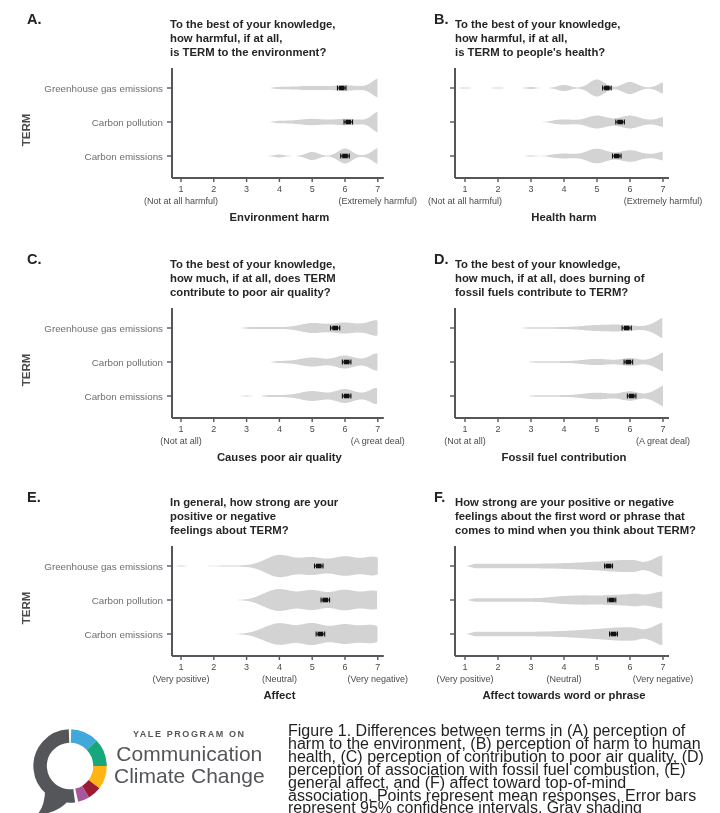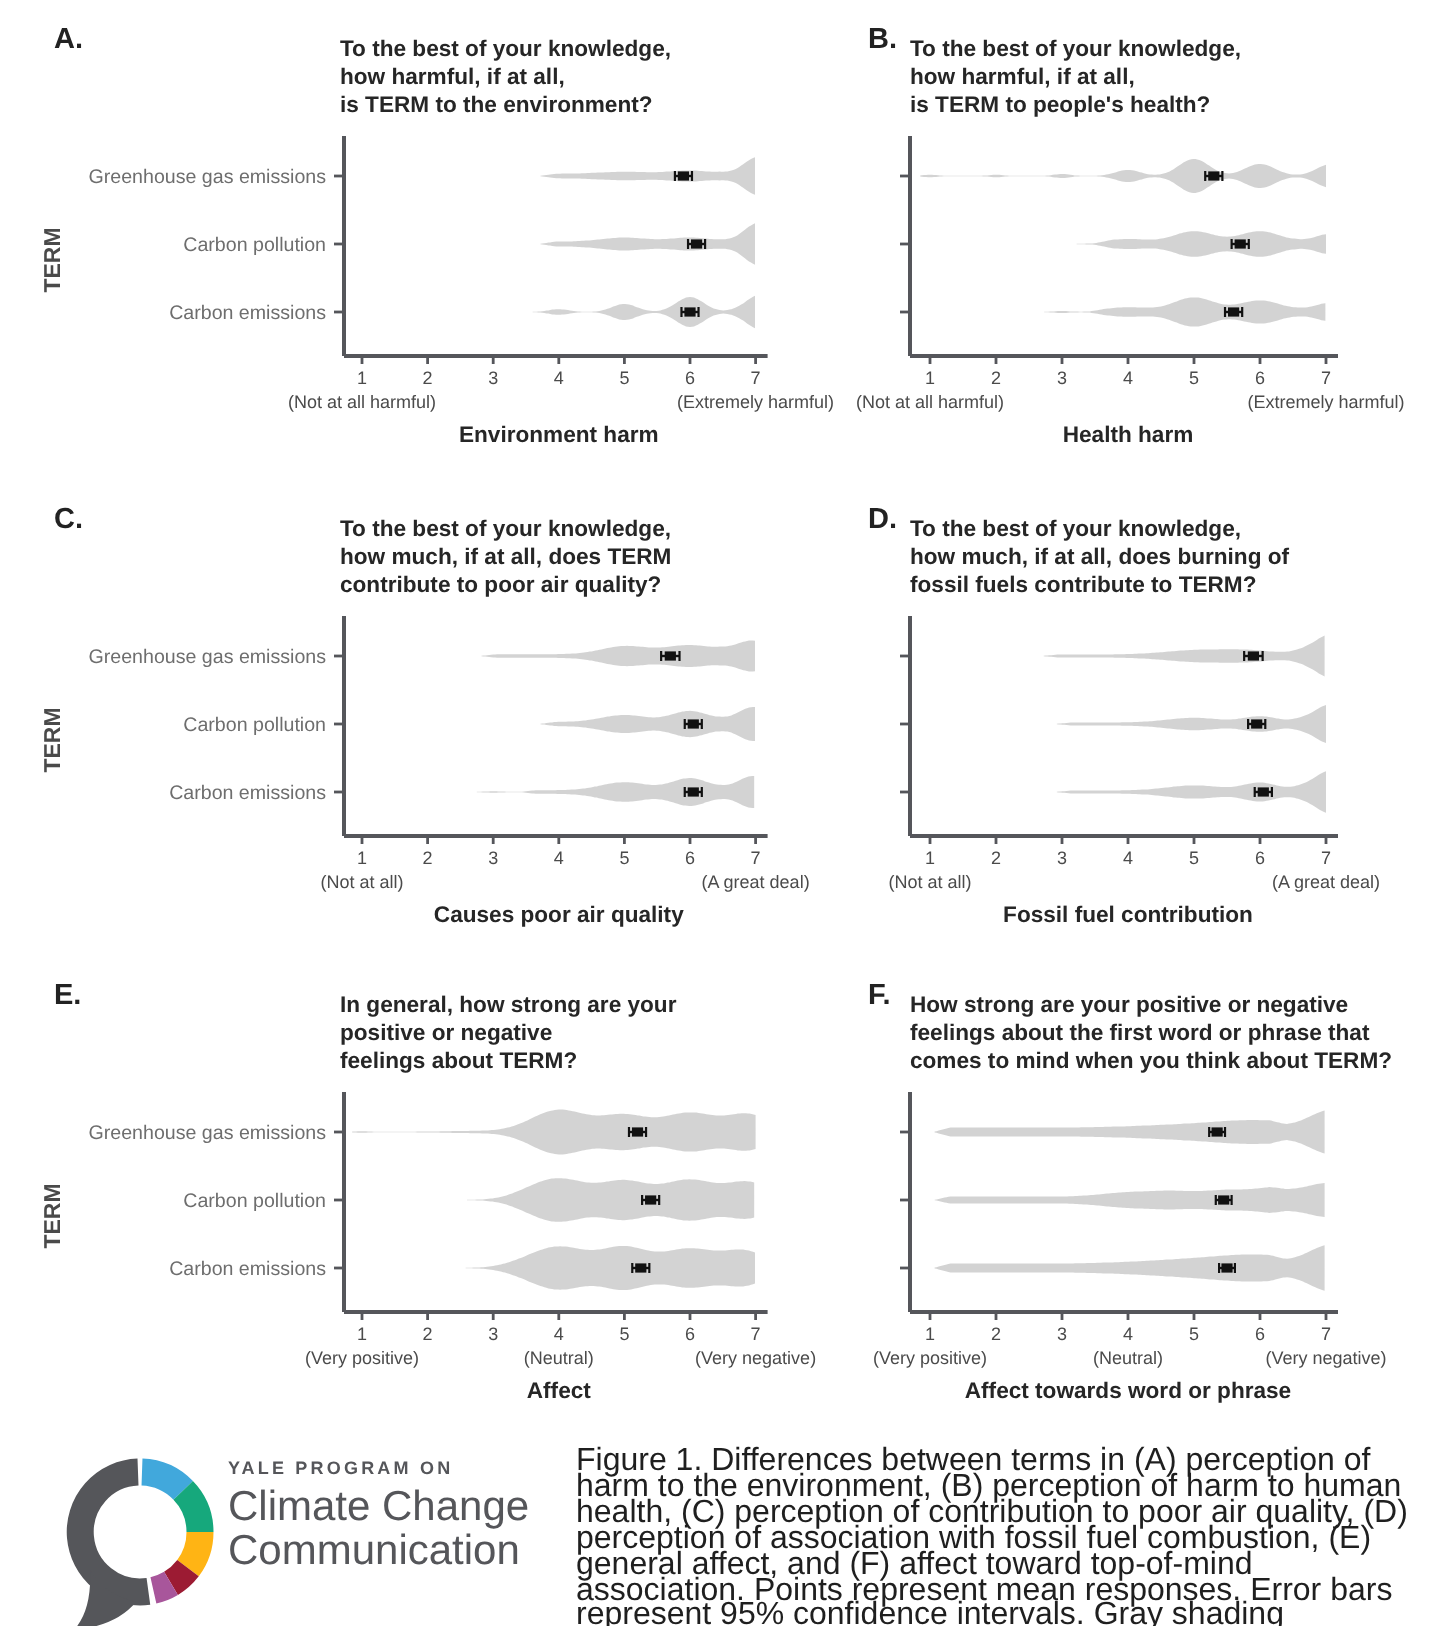--- a/index.html
+++ b/index.html
@@ -1,21 +1,21 @@
 <!DOCTYPE html>
 <html><head>
 <meta charset="utf-8">
 <style>
   html,body{margin:0;padding:0;background:#ffffff;}
   body{width:720px;height:813px;font-family:"Liberation Sans",sans-serif;position:relative;overflow:hidden;}
   #figure-grid{position:absolute;left:0;top:0;width:720px;height:713px;}
   #figure-grid svg{display:block;}
   footer{position:absolute;left:0;top:713px;width:720px;height:100px;}
   .logo-svg{position:absolute;left:25px;top:6px;}
-  .logo-text{position:absolute;left:114px;top:16px;color:#55565a;}
+  .logo-text{position:absolute;left:114px;top:16px;color:#55565a;text-align:center;}
   .logo-program{font-size:9px;font-weight:bold;letter-spacing:1.6px;color:#55565a;margin-bottom:4px;}
   .logo-name{font-size:21px;font-weight:400;line-height:22px;color:#55565a;}
   .caption{position:absolute;left:288px;top:12px;width:420px;font-size:16px;line-height:12.9px;color:#1f1f1f;margin:0;}
 </style>
 </head>
 <body>
 
 <main id="figure-grid">
     <svg width="720" height="230" viewBox="0 0 720 230">
       <g transform="translate(0,0)">
@@ -338,17 +338,17 @@
       <path d="M 49.2 76.7 A 30 30 0 1 1 44.0 17.0" fill="none" stroke="#55565a" stroke-width="13.5"></path>
       <path d="M 46.0 17.0 A 30 30 0 0 1 66.6 26.2" fill="none" stroke="#41a8dc" stroke-width="13.5"></path>
       <path d="M 66.6 26.2 A 30 30 0 0 1 75.0 47.0" fill="none" stroke="#16a87c" stroke-width="13.5"></path>
       <path d="M 75.0 47.0 A 30 30 0 0 1 69.0 65.1" fill="none" stroke="#ffb414" stroke-width="13.5"></path>
       <path d="M 69.0 65.1 A 30 30 0 0 1 60.5 72.7" fill="none" stroke="#9c1b33" stroke-width="13.5"></path>
       <path d="M 60.5 72.7 A 30 30 0 0 1 51.7 76.2" fill="none" stroke="#a8569b" stroke-width="13.5"></path>
       <path d="M 43 82 Q 33 94 12 96 Q 21 86 20 66 Q 27 78 43 82 Z" fill="#55565a"></path>
     </svg>
   <div class="logo-text">
     <div class="logo-program">YALE PROGRAM ON</div>
+    <div class="logo-name">Communication</div>
     <div class="logo-name">Climate Change</div>
-    <div class="logo-name">Communication</div>
   </div>
   <p class="caption">Figure 1. Differences between terms in (A) perception of harm to the environment, (B) perception of harm to human health, (C) perception of contribution to poor air quality, (D) perception of association with fossil fuel combustion, (E) general affect, and (F) affect toward top-of-mind association. Points represent mean responses. Error bars represent 95% confidence intervals. Gray shading represents the proportional data distribution (smoothed) for each experimental condition.</p>
 </footer>
 
 </body></html>

